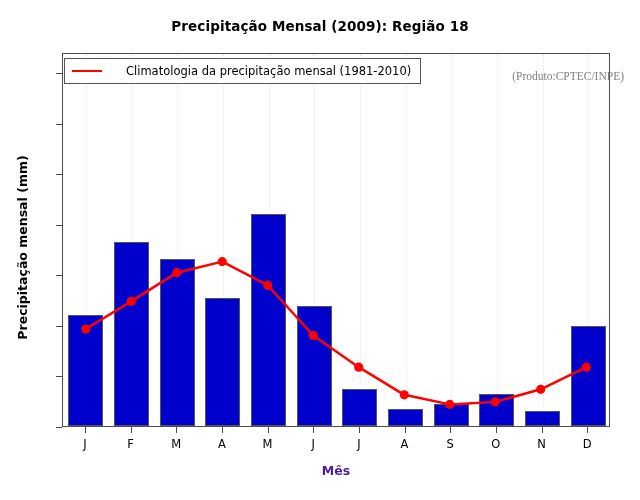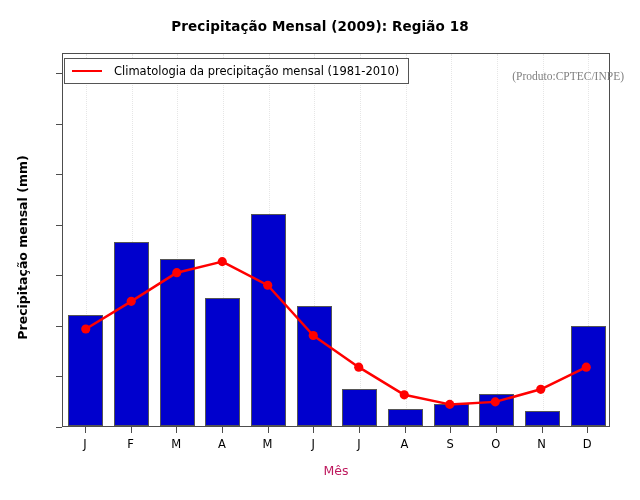--- a/index.html
+++ b/index.html
@@ -102,22 +102,22 @@
   }
 
   
   #xlabel {
     position: absolute;
     left: 62px;
     top: 463px;
     width: 548px;
     text-align: center;
     font-size: 12.5px;
-    font-weight: normal;
-    color: #be185d;
+    font-weight: bold;
+    color: #4c1d95;
   }
   #ylabel {
     position: absolute;
     left: -108px;
     top: 240px;
     width: 260px;
     text-align: center;
     font-size: 12.5px;
     font-weight: bold;
     color: #000000;
@@ -128,21 +128,21 @@
   
   #legend {
     position: absolute;
     left: 64px;
     top: 58px;
     background: #ffffff;
     border: 1px solid #555555;
     padding: 5px 9px 5px 7px;
     display: flex;
     align-items: center;
-    gap: 12px;
+    gap: 24px;
     box-sizing: border-box;
   }
   #legend-swatch {
     width: 30px;
     height: 0;
     border-top: 2.5px solid #ff0000;
     flex: none;
   }
   #legend-label {
     font-size: 11.5px;

